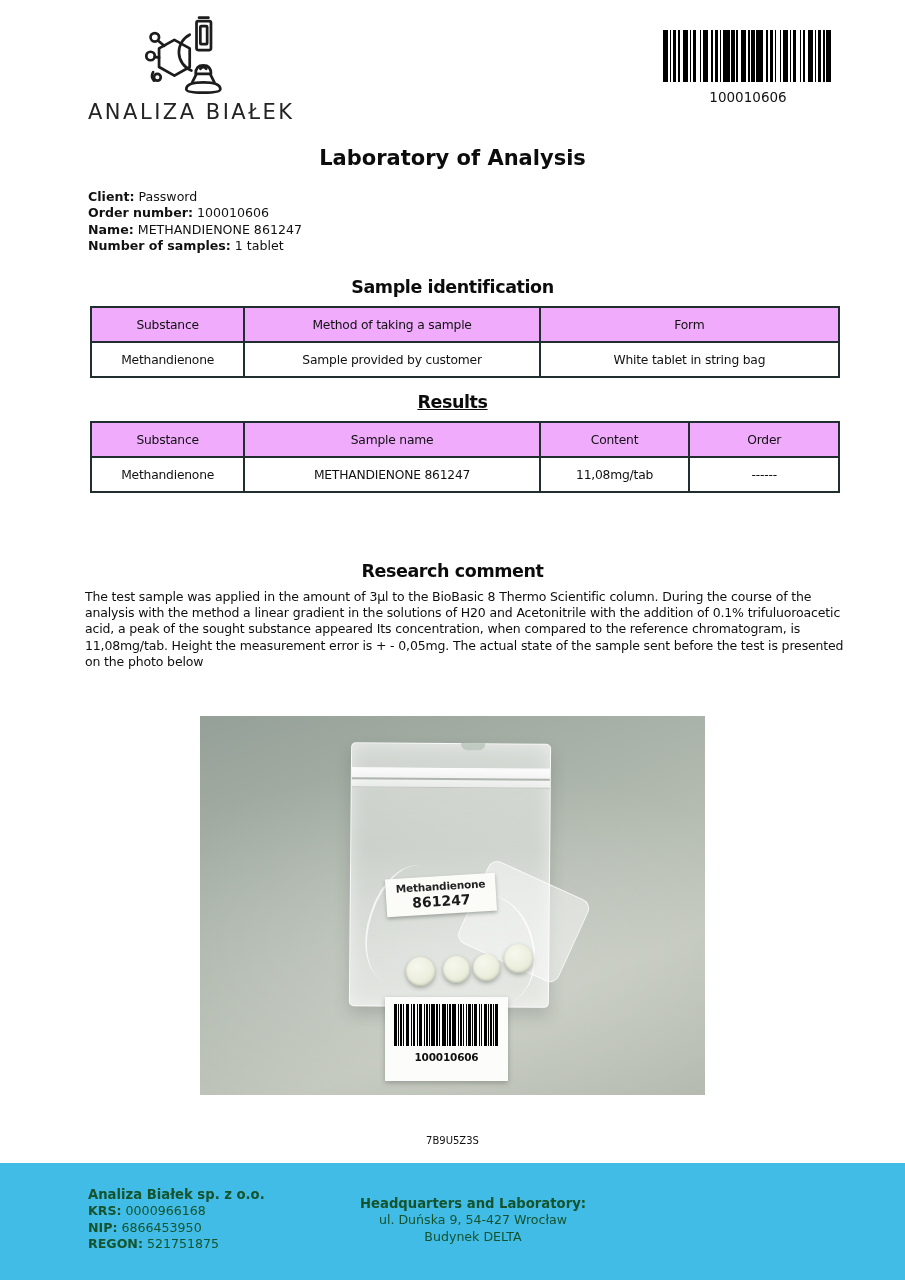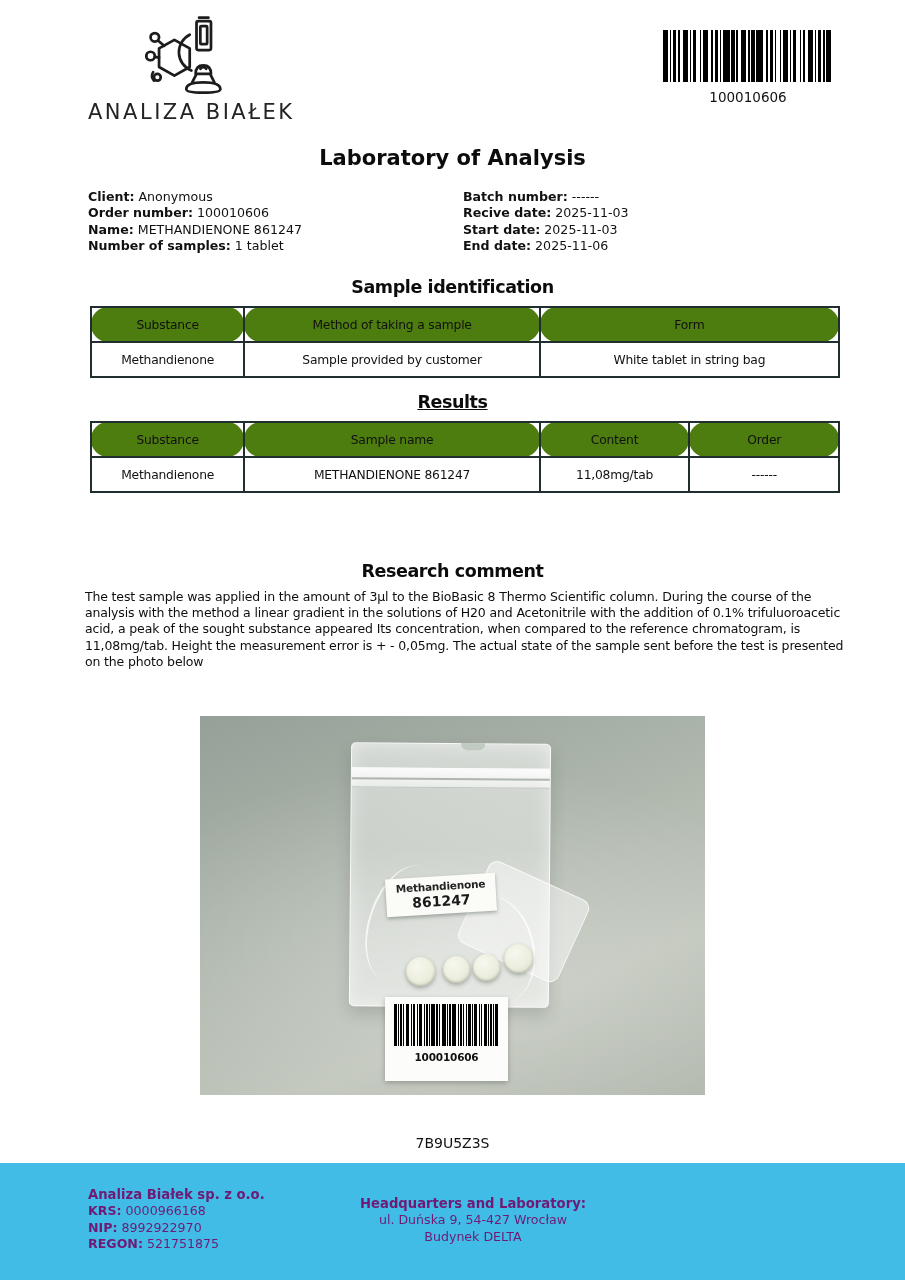--- a/index.html
+++ b/index.html
@@ -36,21 +36,21 @@
   .section-h { position:absolute; left:0; width:100%; text-align:center;
     font-size:17.5px; font-weight:bold; letter-spacing:-0.4px; color:#0c0c0c; }
 
   
   table.lab { position:absolute; left:90px; width:750px; border-collapse:collapse;
     font-size:12.3px; color:#111; table-layout:fixed; }
   table.lab th, table.lab td {
     border:2px solid #202e30; text-align:center; height:35px; padding:2px 6px;
     font-weight:normal; letter-spacing:-0.2px;
   }
-  table.lab thead th { background:#4d7c0f;border-radius:17px; }
+  table.lab thead th { background:#f0abfc; }
   table.lab tbody td { background:#ffffff; }
 
   
   .comment-text { position:absolute; left:85px; top:589px; width:772px;
     font-size:12.5px; line-height:16.2px; letter-spacing:-0.15px; color:#0e0e0e; }
 
   
   .photo { position:absolute; left:200px; top:716px; width:505px; height:379px;
     background:
       radial-gradient(130% 90% at 50% 62%, rgba(255,255,255,0.22) 0%, rgba(255,255,255,0) 55%),
@@ -91,24 +91,24 @@
   .photo-barcode-label { position:absolute; left:185px; top:281px; width:123px; height:84px;
     background:#fcfcfa; box-shadow:0 2px 5px rgba(40,50,42,0.3); padding:7px 9px 0; }
   .photo-barcode-label .barcode { height:42px; }
   .photo-barcode-label .pnum { margin-top:5px; text-align:center; font-size:10.5px;
     font-weight:bold; color:#111; letter-spacing:-0.2px; }
 
   
   .password-label { position:absolute; top:1110px; left:0; width:100%; text-align:center;
     font-size:13.5px; font-weight:bold; }
   .password-value { position:absolute; top:1135px; left:0; width:100%; text-align:center;
-    font-size:14px; }
-
-  
-  .footer { position:absolute; left:0; top:1163px; width:100%; height:117px; color:#701a75; }
+    font-size:10px; }
+
+  
+  .footer { position:absolute; left:0; top:1163px; width:100%; height:117px; color:#14532d; }
   .footer .col { position:absolute; top:24px; font-size:12.6px; line-height:16.4px; }
   .footer .col-company { left:88px; }
   .footer .col-hq { left:360px; top:33px;text-align:center; }
   .footer .col-tech { left:657px; top:33px; }
   .footer .col-title { font-weight:bold; font-size:13.2px; }
   .footer b { font-weight:bold; }
 </style>
 </head>
 <body>
 
@@ -209,44 +209,30 @@
         <div class="b" style="flex-grow: 3;"></div>
         <div class="g" style="flex-grow: 1;"></div>
       </div>
     <div class="barcode-num">100010606</div>
   </div>
 
   <div class="doc-title">Laboratory of Analysis</div>
 
   <div class="info-col left">
     <div class="info-line">
-      <b>Client:</b> <span class="val">Anonymous</span>
+      <b>Client:</b> <span class="val">Password</span>
     </div>
     <div class="info-line">
       <b>Order number:</b> <span class="val">100010606</span>
     </div>
     <div class="info-line">
       <b>Name:</b> <span class="val">METHANDIENONE 861247</span>
     </div>
     <div class="info-line">
       <b>Number of samples:</b> <span class="val">1 tablet</span>
-    </div>
-  </div>
-  <div class="info-col right">
-    <div class="info-line">
-      <b>Batch number:</b> <span class="val">------</span>
-    </div>
-    <div class="info-line">
-      <b>Recive date:</b> <span class="val">2025-11-03</span>
-    </div>
-    <div class="info-line">
-      <b>Start date:</b>&nbsp;<span class="val">2025-11-03</span>
-    </div>
-    <div class="info-line">
-      <b>End date:</b> <span class="val">2025-11-06</span>
     </div>
   </div>
 
   <div class="section-h" style="top:277px;">Sample identification</div>
   <table class="lab" style="top:306px;">
     <colgroup>
         <col style="width:20.5%">
         <col style="width:39.5%">
         <col style="width:40%">
       </colgroup>
@@ -383,21 +369,21 @@
       <div class="pnum">100010606</div>
     </div>
   </div>
 
   <div class="password-value">7B9U5Z3S</div>
 
   <div class="footer" style="background: rgb(65, 188, 230);">
     <div class="col col-company">
       <div class="col-title">Analiza Białek sp. z o.o.</div>
       <div><b>KRS:</b> <span>0000966168</span></div>
-      <div><b>NIP:</b> <span>8992922970</span></div>
+      <div><b>NIP:</b> <span>6866453950</span></div>
       <div><b>REGON:</b> <span>521751875</span></div>
     </div>
     <div class="col col-hq">
       <div class="col-title">Headquarters and Laboratory:</div>
       <div>ul. Duńska 9, 54-427 Wrocław</div>
       <div>Budynek DELTA</div>
     </div>
   </div>
 
 </div>

